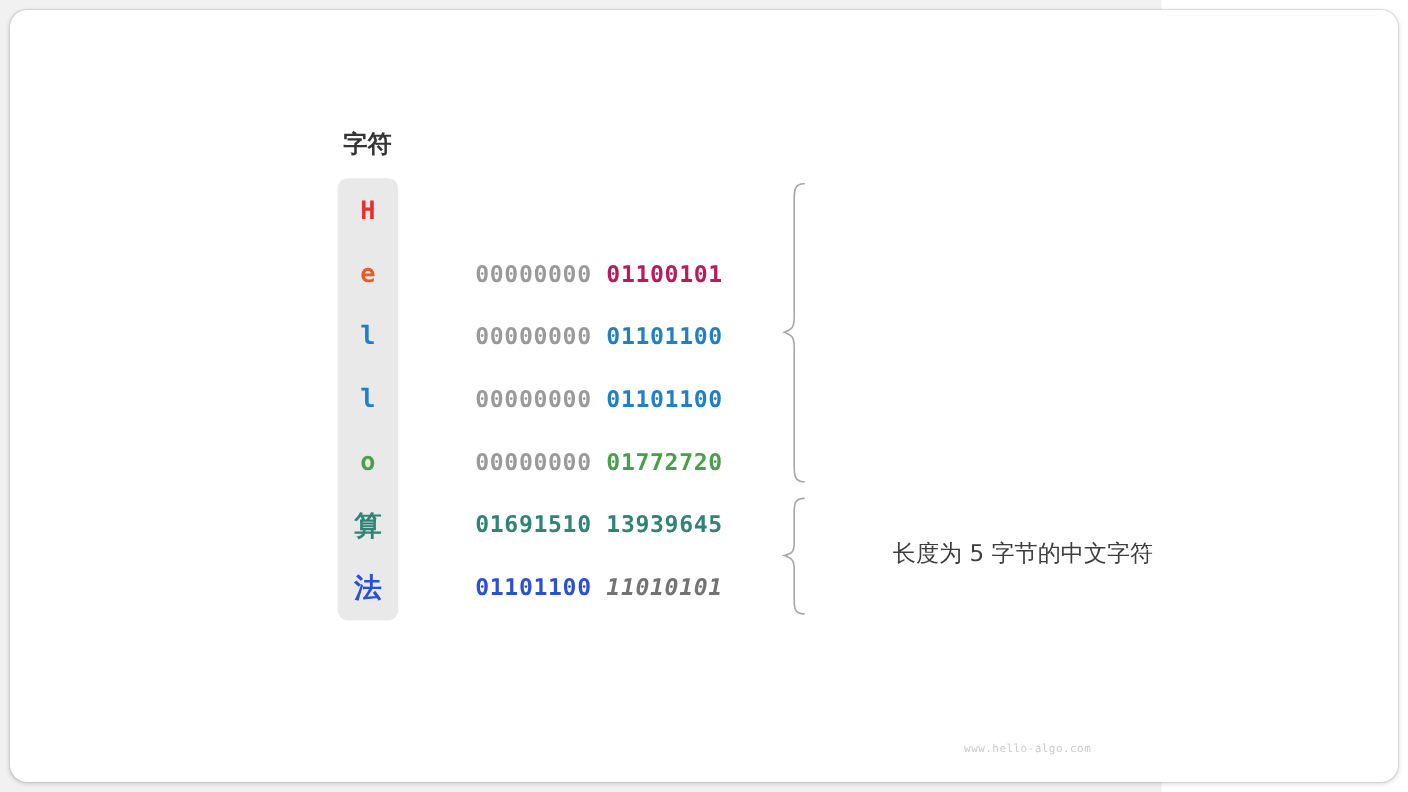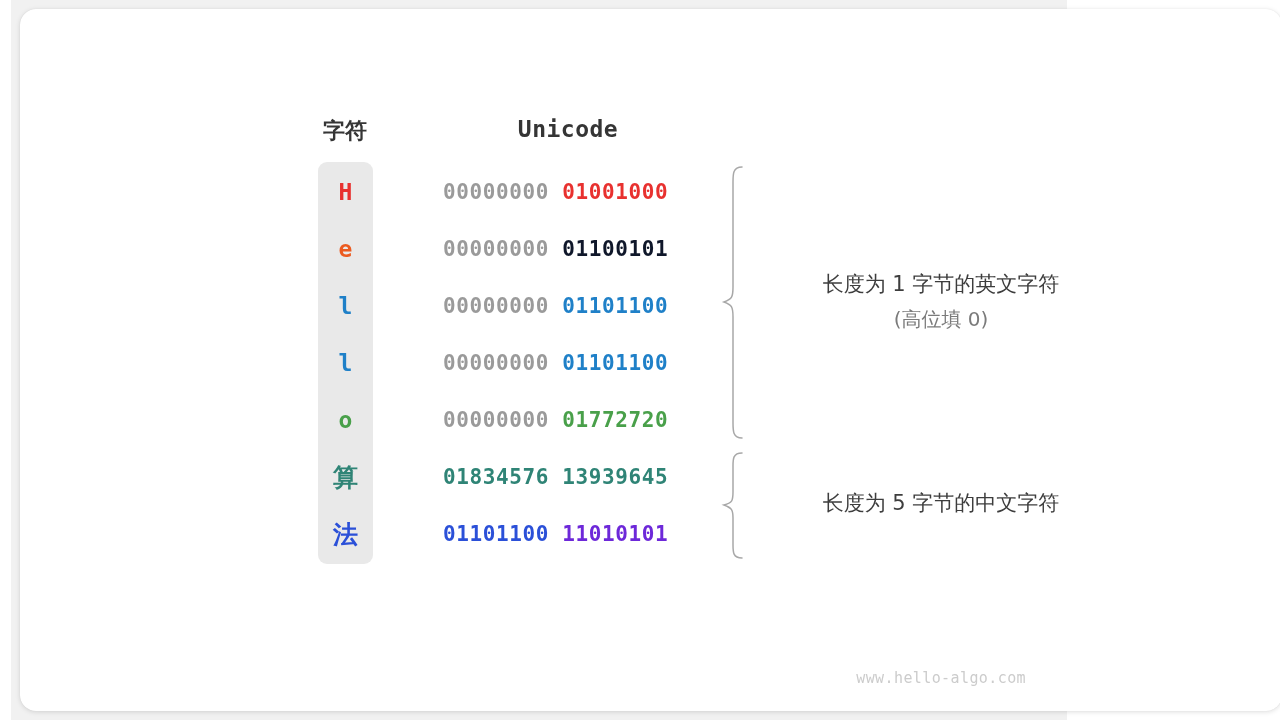--- a/index.html
+++ b/index.html
@@ -12,21 +12,20 @@
     height: 720px;
     overflow: hidden;
     font-family: "Liberation Sans", "DejaVu Sans", sans-serif;
   }
 
   #canvas {
     position: relative;
     width: 1056px;
     height: 720px;
     background: #f1f1f1;
-    margin-left: 11px;
   }
 
   
   #card {
     position: absolute;
     left: 9px;
     top: 9px;
     width: 1262px;
     height: 702px;
     background: #ffffff;
@@ -126,67 +125,65 @@
   }
   .annot .line1 { font-size: 21px; }
   .annot .line2 { font-size: 20px; color: #7b7b7b; margin-top: 8px; }
 
   #annot-1 { left: 770px; top: 270px; width: 320px; }
   #annot-2 { left: 770px; top: 489px; width: 320px; }
 
   
   #watermark {
     position: absolute;
-    right: 41px;
+    right: 64px;
     bottom: 33px;
-    font-size: 15px;
+    font-size: 10px;
     color: #cccccc;
     font-family: "DejaVu Sans Mono", "Liberation Mono", monospace;
     letter-spacing: 0.4px;
   }
 </style>
 </head>
 <body>
 
 <div id="canvas">
   <div id="card"></div>
 
   <div class="col-header" id="hdr-char">字符</div>
-  <div class="col-header" id="hdr-unicode">Unicode</div>
 
   <div id="char-column"></div>
 
   <div id="rows-host">
       <div class="row" style="top: 164px;">
         <div class="char" style="color: rgb(232, 49, 47);">H</div>
-        <div class="bits"><span class="hi">00000000</span> <span style="color: rgb(232, 49, 47);">01001000</span></div>
       </div>
       <div class="row" style="top: 221px;">
         <div class="char" style="color: rgb(236, 91, 32);">e</div>
-        <div class="bits"><span class="hi">00000000</span> <span style="color: #0f172a; text-align: center;">01100101</span></div>
+        <div class="bits"><span class="hi">00000000</span> <span style="color: #be185d; text-align: center;">01100101</span></div>
       </div>
       <div class="row" style="top: 278px;">
         <div class="char" style="color: rgb(31, 128, 200);">l</div>
         <div class="bits"><span class="hi">00000000</span> <span style="color: rgb(31, 128, 200);">01101100</span></div>
       </div>
       <div class="row" style="top: 335px;">
         <div class="char" style="color: rgb(31, 128, 200);">l</div>
         <div class="bits"><span class="hi">00000000</span> <span style="color: rgb(31, 128, 200);">01101100</span></div>
       </div>
       <div class="row" style="top: 392px;">
         <div class="char" style="color: rgb(73, 160, 74);">o</div>
         <div class="bits"><span class="hi">00000000</span> <span style="color: rgb(73, 160, 74);">01772720</span></div>
       </div>
       <div class="row" style="top: 449px;">
         <div class="char cjk" style="color: rgb(47, 132, 118);">算</div>
-        <div class="bits"><span style="color: rgb(47, 132, 118);">01834576</span> <span style="color: rgb(47, 132, 118);">13939645</span></div>
+        <div class="bits"><span style="color: rgb(47, 132, 118);">01691510</span> <span style="color: rgb(47, 132, 118);">13939645</span></div>
       </div>
       <div class="row" style="top: 506px;">
         <div class="char cjk" style="color: rgb(43, 80, 216);">法</div>
-        <div class="bits"><span style="color: rgb(43, 80, 216);">01101100</span> <span style="color: #6d28d9;">11010101</span></div>
+        <div class="bits"><span style="color: rgb(43, 80, 216);">01101100</span> <span style="color: #737373; font-style: italic;">11010101</span></div>
       </div>
     </div>
 
   <svg id="braces" viewBox="0 0 1280 720" xmlns="http://www.w3.org/2000/svg">
 
     <path d="M 731 167
              C 722 167, 722 174, 722 182
              L 722 287
              C 722 297, 721 299, 713 302
              C 721 305, 722 307, 722 317
@@ -195,22 +192,18 @@
 
     <path d="M 731 453
              C 722 453, 722 459, 722 466
              L 722 492
              C 722 501, 721 503, 713 505
              C 721 508, 722 510, 722 518
              L 722 545
              C 722 552, 722 558, 731 558" fill="none" stroke="#a8a8a8" stroke-width="1.5" stroke-linecap="round"></path>
   </svg>
 
-  <div class="annot" id="annot-1">
-    <div class="line1">长度为 1 字节的英文字符</div>
-    <div class="line2">(高位填 0)</div>
-  </div>
   <div class="annot" id="annot-2">
     <div class="line1">长度为 5 字节的中文字符</div>
   </div>
 
   <div id="watermark">www.hello-algo.com</div>
 </div>
 
 </body></html>

